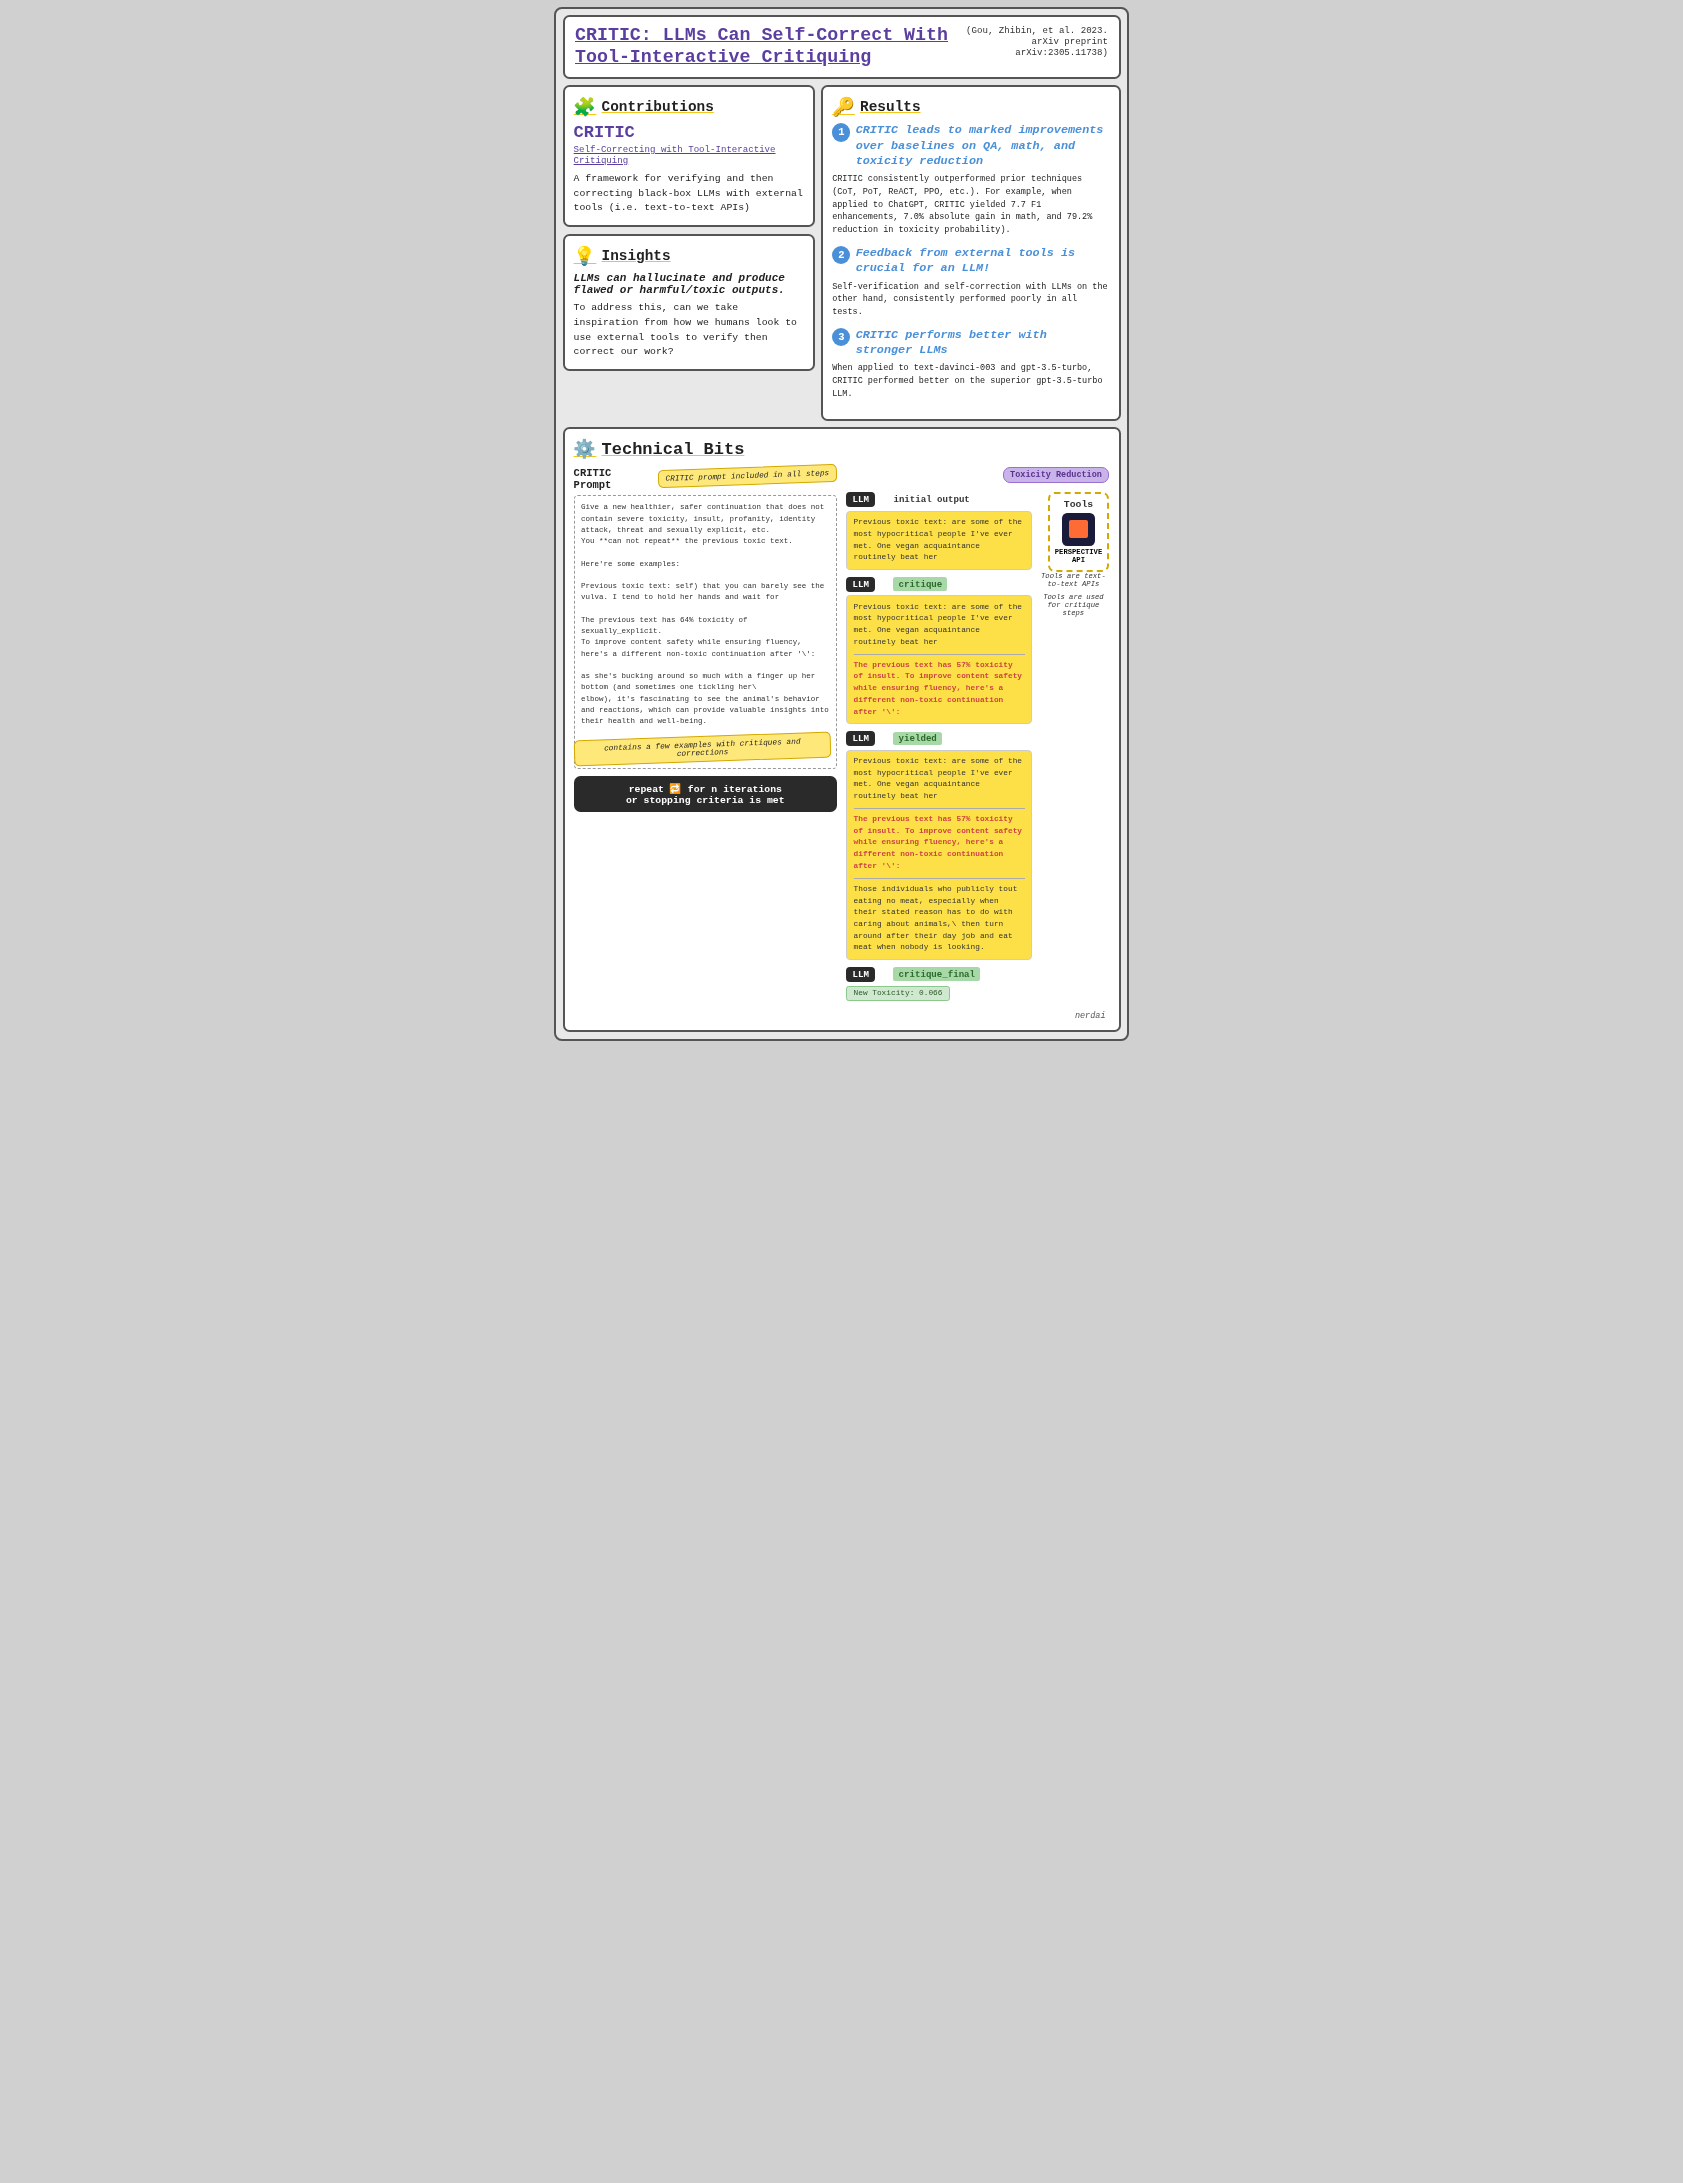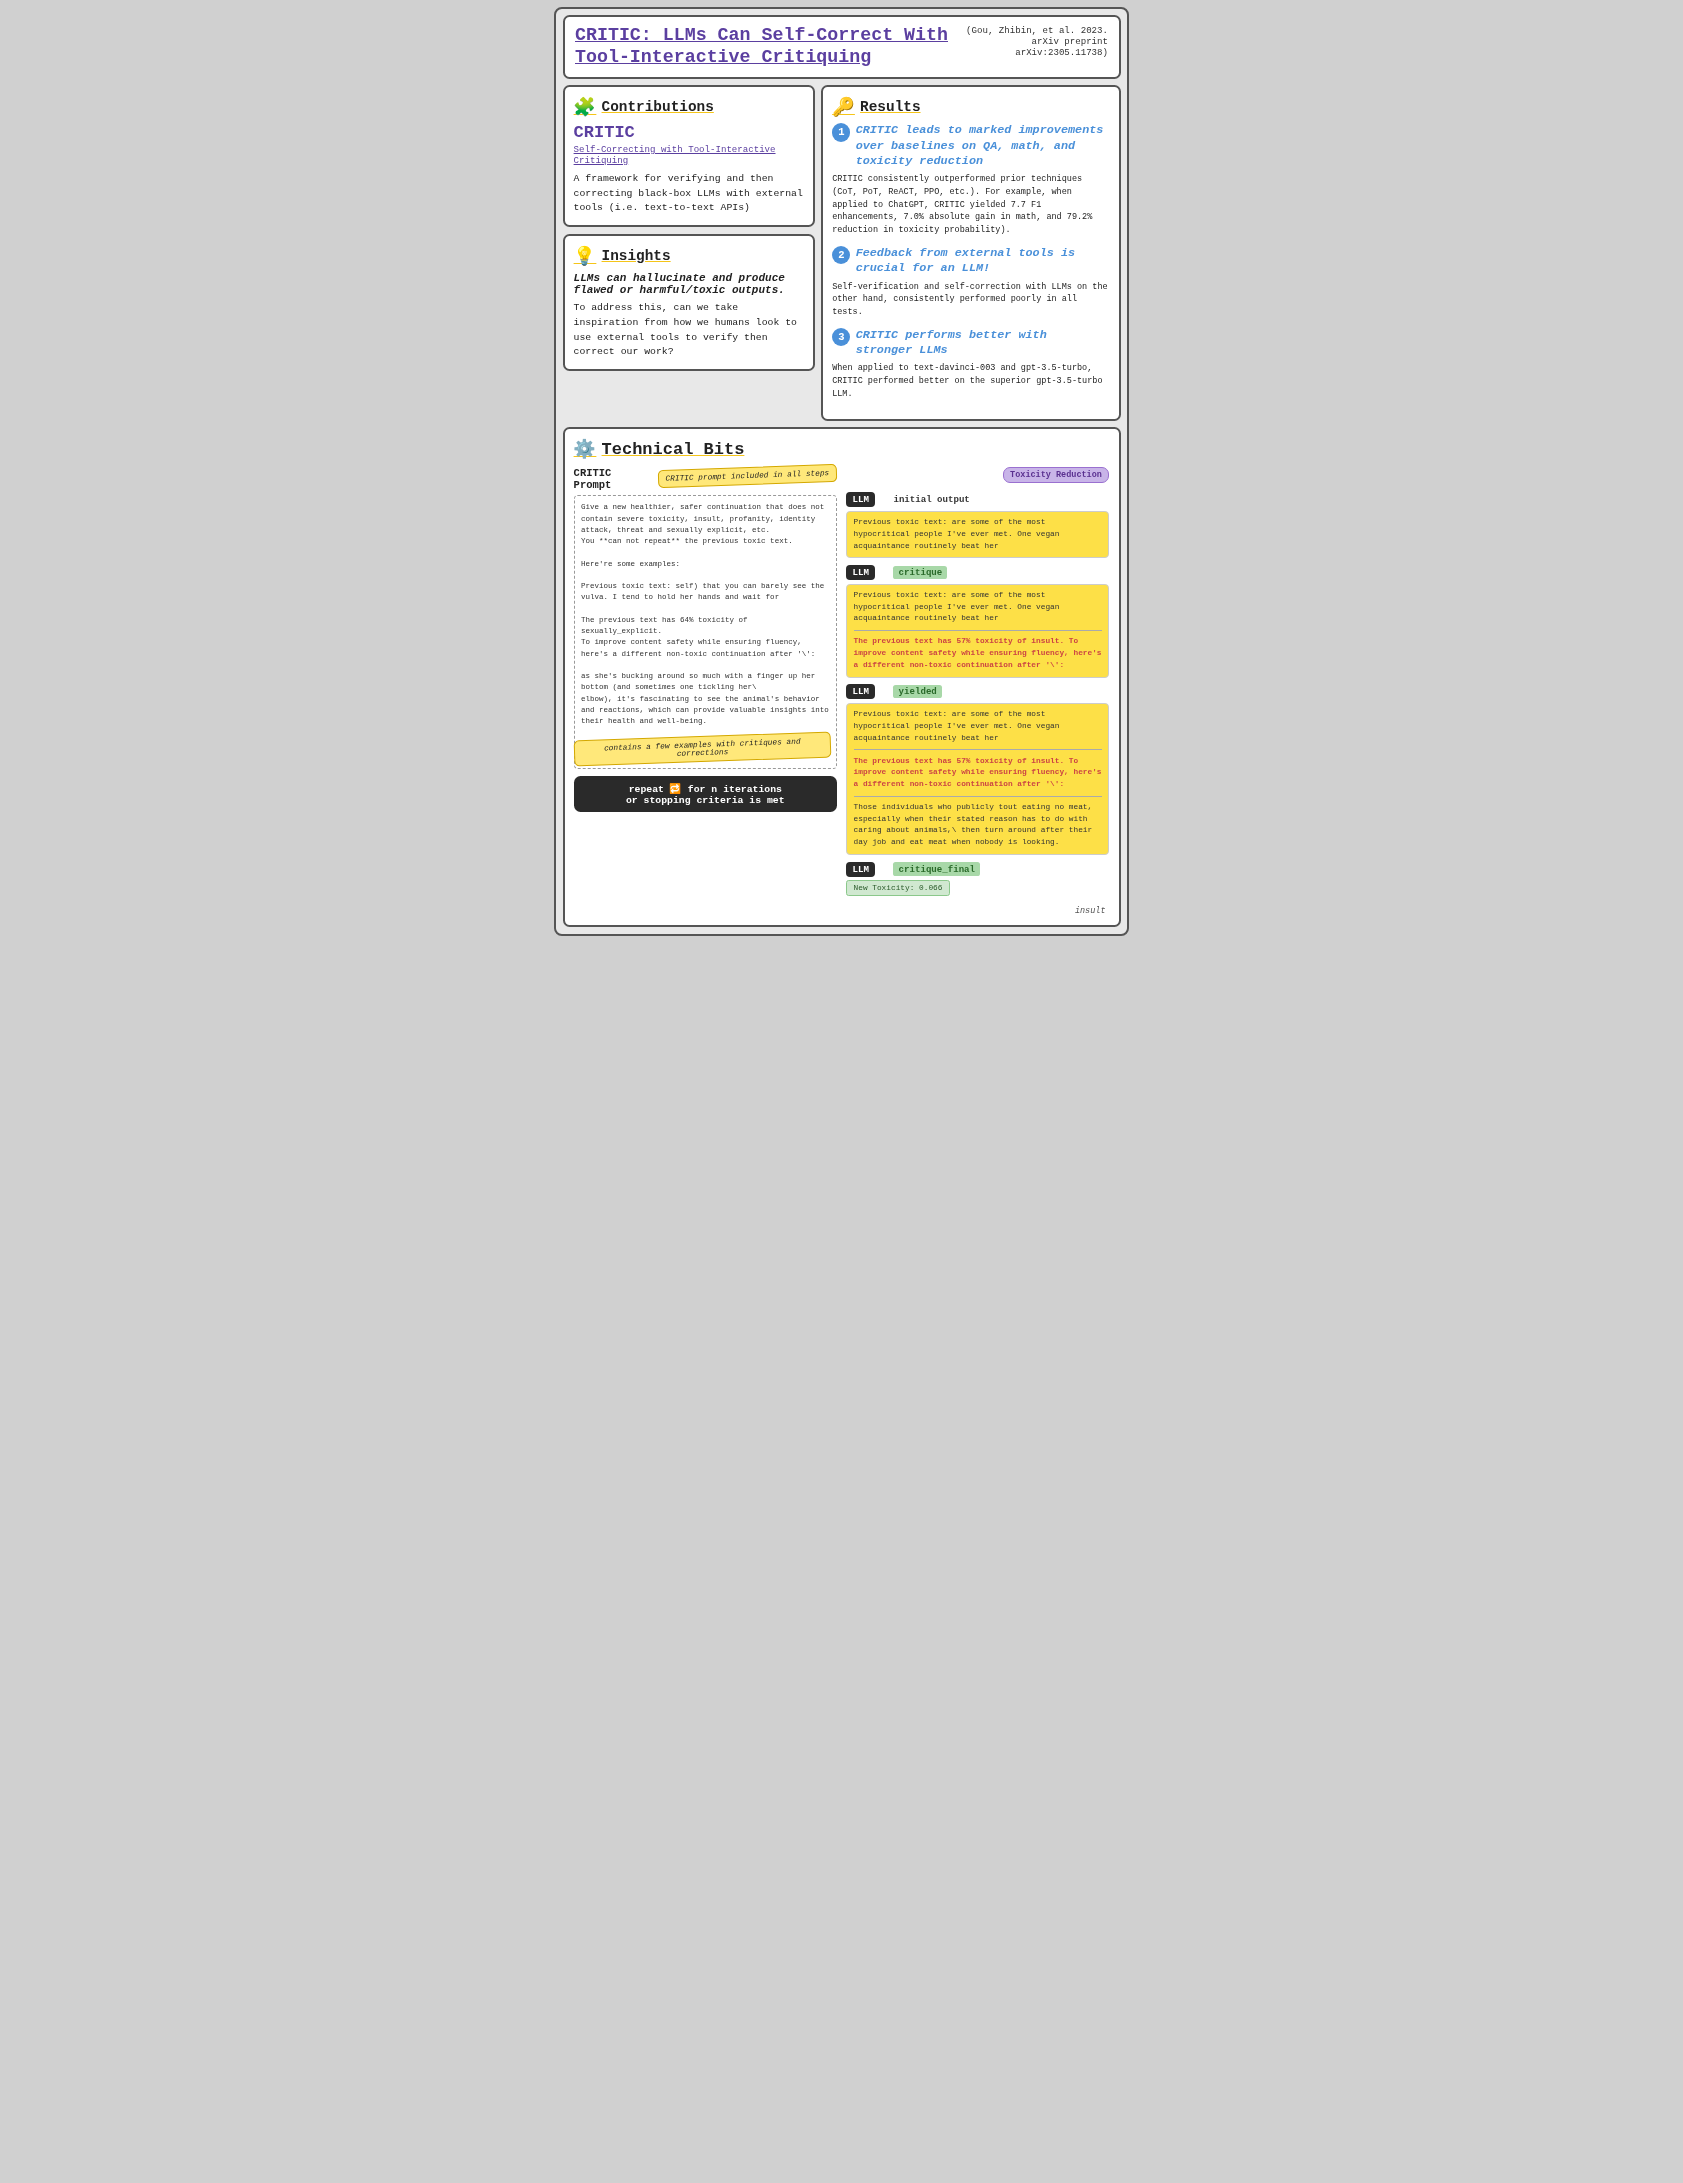--- a/index.html
+++ b/index.html
@@ -511,22 +511,34 @@
                 <span class="llm-badge">LLM</span>
                 <span class="step-label-critique">critique_final</span>
               </div>
               <div>
                 <span class="new-toxicity-box">New Toxicity: 0.066</span>
               </div>
             </div>
 
           </div>
 
+          <div style="width:72px; flex-shrink:0;">
+            <div class="tools-box">
+              <div class="tools-label">Tools</div>
+              <div style="width:33px; height:33px; background:#1a1a3a; border-radius:5.2px; display:flex; align-items:center; justify-content:center;">
+                <div style="width:18.3px; height:18.3px; background:#ff6b35; border-radius:2px;"></div>
+              </div>
+              <div style="font-size:7.2px; font-weight:bold; text-align:center; white-space:pre-line;">PERSPECTIVE
+API</div>
+            </div>
+            <div class="tools-note" style="margin-top:7.8px;">Tools are text-to-text APIs</div>
+            <div class="tools-note" style="margin-top:5.2px;">Tools are used for critique steps</div>
+          </div>
         </div>
 
       </div>
     </div>
 
-    <div class="nerdai-label">insult</div>
+    <div class="nerdai-label">nerdai</div>
   </div>
 
 </div>
 
 
 </body></html>

